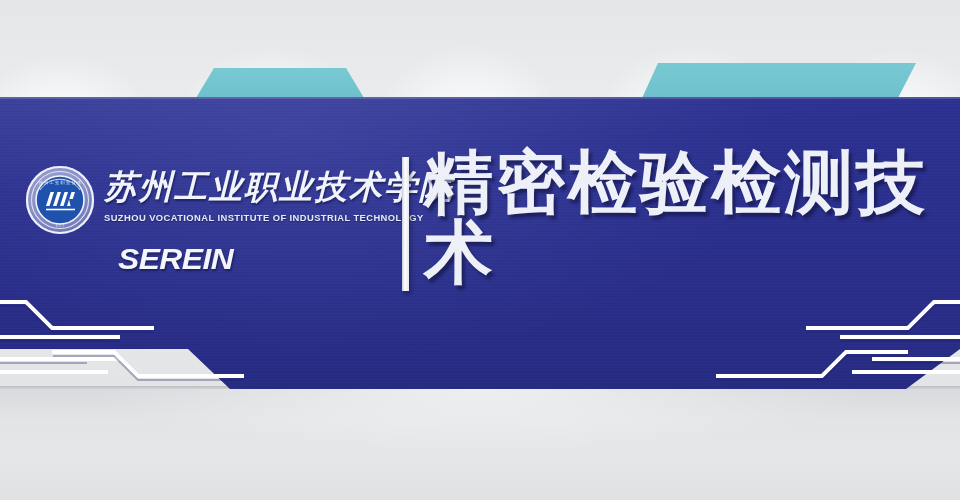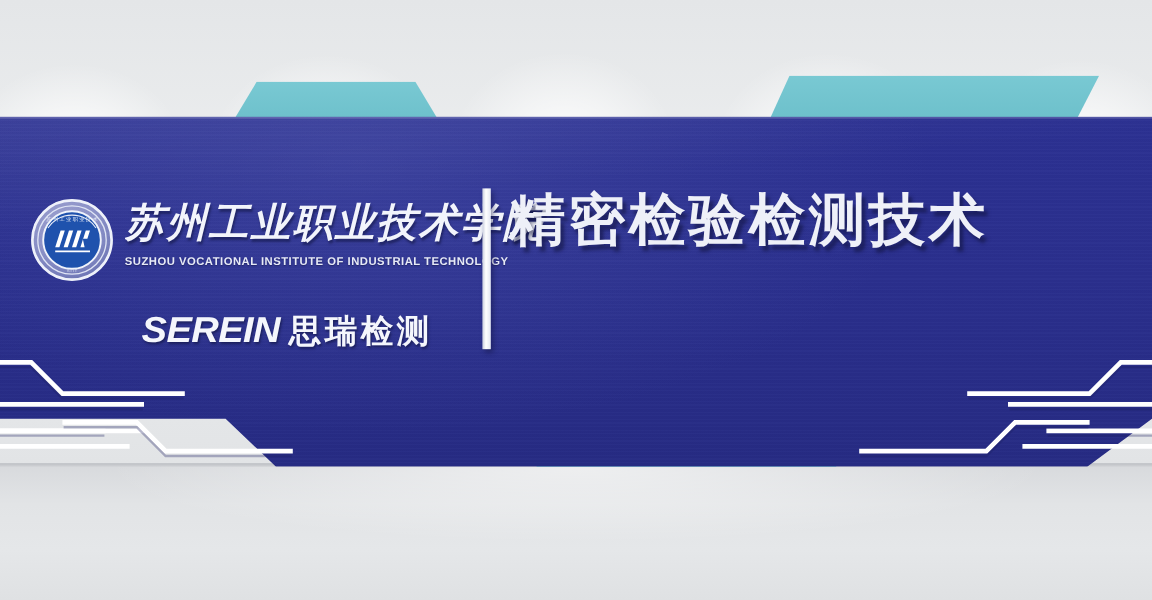--- a/index.html
+++ b/index.html
@@ -134,21 +134,21 @@
     font-family: "Liberation Sans", sans-serif;
     font-weight: bold;
     font-size: 9.4px;
     letter-spacing: 0.42px;
     color: #e7eaf6;
     white-space: nowrap;
     text-shadow: 0 1px 1px rgba(15,18,60,0.5);
   }
   .brandline {
     position: absolute;
-    left: 100px; top: 102px;
+    left: 100px; top: 86px;
     display: flex;
     align-items: baseline;
     gap: 14px;
     white-space: nowrap;
   }
   .brand-en {
     font-family: "Liberation Sans", sans-serif;
     font-weight: bold;
     font-style: italic;
     font-size: 30px;
@@ -179,21 +179,21 @@
   }
 
   
   .title {
     position: absolute;
     left: 424px;
     top: 148px;
     width: 530px;
     font-family: "Liberation Sans", sans-serif;
     font-weight: bold;
-    font-size: 47px;
+    font-size: 69px;
     line-height: 70px;
     letter-spacing: 3px;
     color: #eef0f8;
     text-shadow: 3px 4px 3px rgba(14,16,56,0.55);
   }
 
   
   .traces {
     position: absolute;
     left: 0; top: 97px;
@@ -296,21 +296,20 @@
         </g>
       </svg>
     </div>
 
     <div class="uni-cn">苏州工业职业技术学院</div>
 
     <div class="uni-en">SUZHOU VOCATIONAL INSTITUTE OF INDUSTRIAL TECHNOLOGY</div>
 
     <div class="brandline">
       <span class="brand-en">SEREIN</span>
-      <span class="brand-cn">思瑞检测</span>
     </div>
   </div>
 
   <div class="divider"></div>
 
   <div class="title">
     <div>精密检验检测技术</div>
   </div>
 
 </div>

